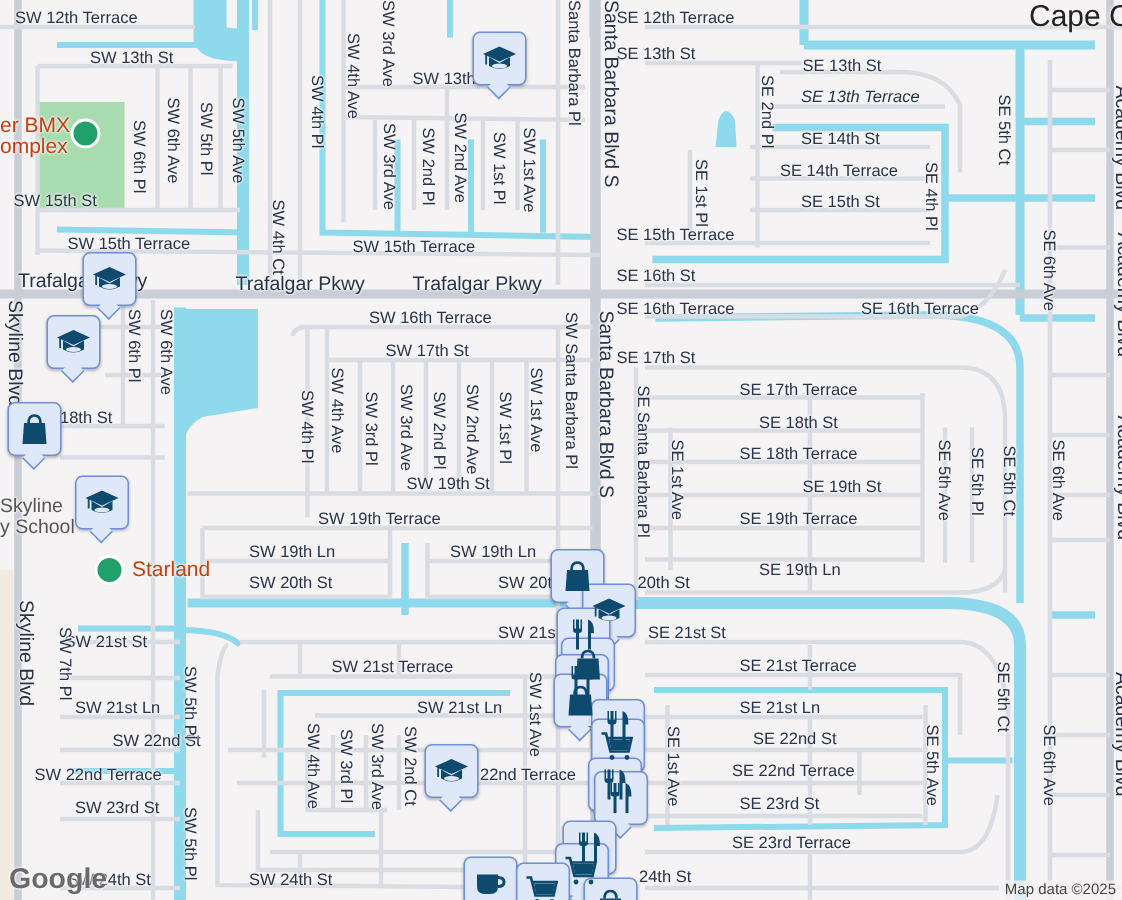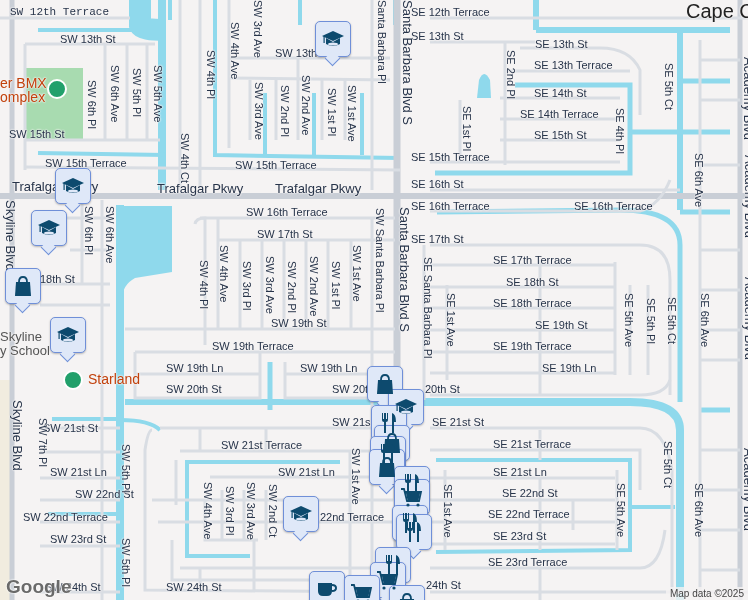--- a/index.html
+++ b/index.html
@@ -196,21 +196,21 @@
       <path d="M445 470 L445 550"></path>
         <path d="M540 430 L540 460"></path>
         <path d="M540 568 L540 600"></path>
         <path d="M617 470 L617 550"></path>
       <path d="M540 478 L540 550"></path>
         <path d="M573 500 L573 530"></path>
     </g>
   </svg>
 
   <div id="labels">
-      <div class="lbl" style="left: 10px; top: 6px; font-family: Liberation Mono, monospace;">SW 12th Terrace</div>
+      <div class="lbl" style="left: 10px; top: 6px;">SW 12th Terrace</div>
       <div class="lbl" style="left: 60px; top: 33px;">SW 13th St</div>
       <div class="lbl" style="left: 275px; top: 47px;">SW 13th St</div>
       <div class="lbl" style="left: 9px; top: 128px;">SW 15th St</div>
       <div class="lbl" style="left: 45px; top: 157px;">SW 15th Terrace</div>
       <div class="lbl" style="left: 235px; top: 159px;">SW 15th Terrace</div>
       <div class="lbl big" style="left: 12px; top: 181px;">Trafalgar Pkwy</div>
       <div class="lbl big" style="left: 157px; top: 183px;">Trafalgar Pkwy</div>
       <div class="lbl big" style="left: 275px; top: 183px;">Trafalgar Pkwy</div>
       <div class="lbl" style="left: 246px; top: 206px;">SW 16th Terrace</div>
       <div class="lbl" style="left: 257px; top: 228px;">SW 17th St</div>
@@ -228,35 +228,35 @@
       <div class="lbl" style="left: 278px; top: 466px;">SW 21st Ln</div>
       <div class="lbl" style="left: 75px; top: 488px;">SW 22nd St</div>
       <div class="lbl" style="left: 23px; top: 511px;">SW 22nd Terrace</div>
       <div class="lbl" style="left: 320px; top: 511px;">22nd Terrace</div>
       <div class="lbl" style="left: 50px; top: 533px;">SW 23rd St</div>
       <div class="lbl" style="left: 45px; top: 581px;">SW 24th St</div>
       <div class="lbl" style="left: 166px; top: 581px;">SW 24th St</div>
       <div class="lbl" style="left: 411px; top: 6px;">SE 12th Terrace</div>
       <div class="lbl" style="left: 411px; top: 30px;">SE 13th St</div>
       <div class="lbl" style="left: 535px; top: 38px;">SE 13th St</div>
-      <div class="lbl" style="left: 534px; top: 59px;">SE 13th Terrace</div>
+      <div class="lbl" style="left: 534px; top: 59px; font-style: italic;">SE 13th Terrace</div>
       <div class="lbl" style="left: 534px; top: 87px;">SE 14th St</div>
       <div class="lbl" style="left: 520px; top: 108px;">SE 14th Terrace</div>
       <div class="lbl" style="left: 534px; top: 129px;">SE 15th St</div>
       <div class="lbl" style="left: 411px; top: 151px;">SE 15th Terrace</div>
       <div class="lbl" style="left: 411px; top: 178px;">SE 16th St</div>
       <div class="lbl" style="left: 411px; top: 200px;">SE 16th Terrace</div>
       <div class="lbl" style="left: 574px; top: 200px;">SE 16th Terrace</div>
       <div class="lbl" style="left: 411px; top: 233px;">SE 17th St</div>
       <div class="lbl" style="left: 493px; top: 254px;">SE 17th Terrace</div>
       <div class="lbl" style="left: 506px; top: 276px;">SE 18th St</div>
       <div class="lbl" style="left: 493px; top: 297px;">SE 18th Terrace</div>
       <div class="lbl" style="left: 535px; top: 319px;">SE 19th St</div>
       <div class="lbl" style="left: 493px; top: 340px;">SE 19th Terrace</div>
-      <div class="lbl" style="left: 506px; top: 362px; margin-left: 36px;">SE 19th Ln</div>
+      <div class="lbl" style="left: 506px; top: 374px;">SE 19th Ln</div>
       <div class="lbl" style="left: 425px; top: 383px;">20th St</div>
       <div class="lbl" style="left: 432px; top: 416px;">SE 21st St</div>
       <div class="lbl" style="left: 493px; top: 438px;">SE 21st Terrace</div>
       <div class="lbl" style="left: 493px; top: 466px;">SE 21st Ln</div>
       <div class="lbl" style="left: 502px; top: 487px;">SE 22nd St</div>
       <div class="lbl" style="left: 488px; top: 508px;">SE 22nd Terrace</div>
       <div class="lbl" style="left: 493px; top: 530px;">SE 23rd St</div>
       <div class="lbl" style="left: 488px; top: 556px;">SE 23rd Terrace</div>
       <div class="lbl" style="left: 426px; top: 579px;">24th St</div>
       <div class="lbl v" style="left: 264px; top: 0px;">SW 3rd Ave</div>

